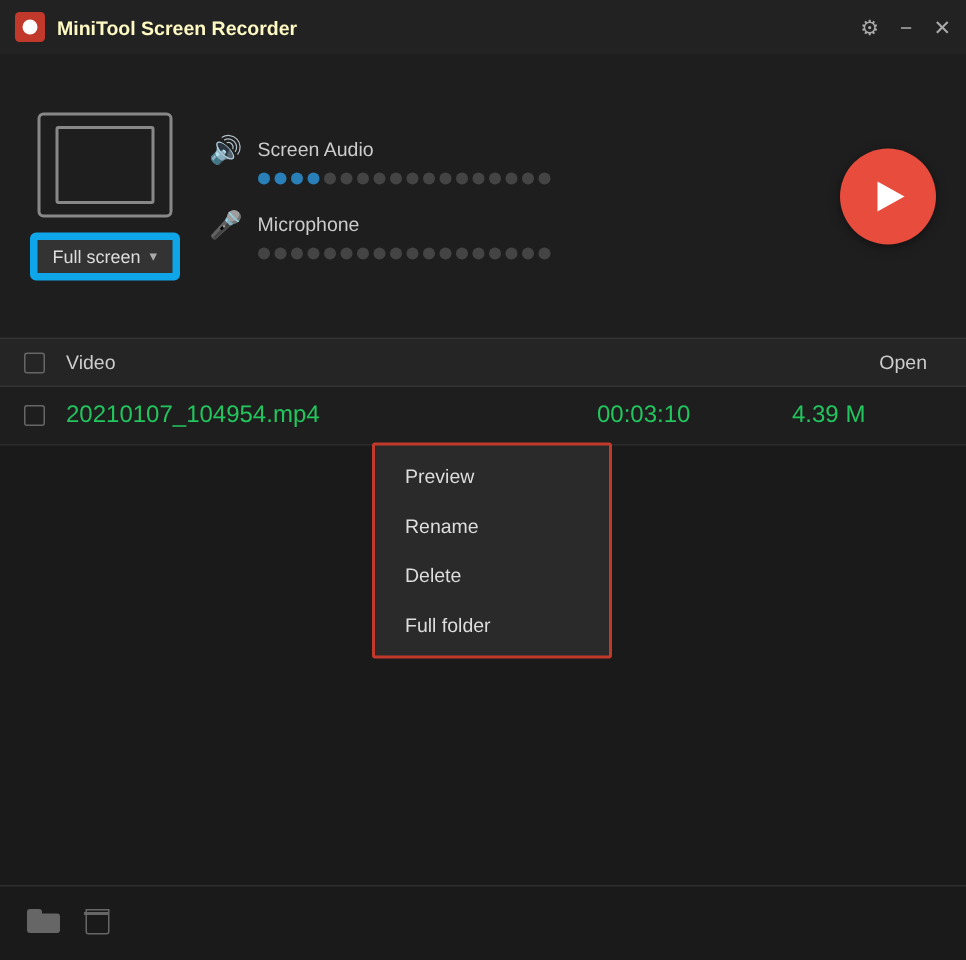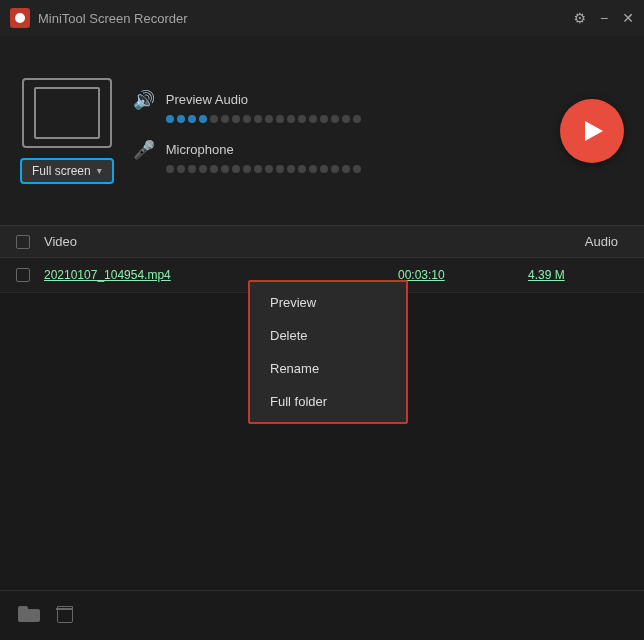--- a/index.html
+++ b/index.html
@@ -33,22 +33,23 @@
       flex-shrink: 0;
     }
     #app-logo-inner {
       width: 10px;
       height: 10px;
       border-radius: 50%;
       background: #fff;
     }
     #title-text {
       font-size: 13px;
-      color: #a3a3a3;
+      color: #fef9c3;
       flex: 1;
+      font-weight: bold;
     }
     #title-controls {
       display: flex;
       gap: 14px;
     }
     .title-btn {
       font-size: 14px;
       color: #aaa;
       cursor: pointer;
       line-height: 1;
@@ -88,21 +89,21 @@
       height: 48px;
       border: 2px solid #888;
       border-radius: 2px;
       display: block;
     }
     #fullscreen-btn {
       display: flex;
       align-items: center;
       gap: 6px;
       background: #333;
-      border: 2px solid #0ea5e9;
+      border: 5px solid #0ea5e9;
       border-radius: 4px;
       padding: 4px 10px;
       cursor: pointer;
       color: #ddd;
       font-size: 12px;
     }
     .chevron-down {
       font-size: 10px;
       color: #aaa;
     }
@@ -185,42 +186,41 @@
     .col-size { width: 100px; text-align: right; padding-right: 10px; }
 
     #table-body {
       background: #1e1e1e;
     }
     .table-row {
       display: flex;
       align-items: center;
       padding: 10px 16px;
       border-bottom: 1px solid #2a2a2a;
-      font-size: 12px;
-      color: #86efac;
-      text-decoration: underline;
+      font-size: 16px;
+      color: #22c55e;
     }
     .checkbox {
       width: 14px;
       height: 14px;
       border: 1px solid #666;
       border-radius: 2px;
       background: transparent;
       cursor: pointer;
       flex-shrink: 0;
     }
     .row-check { width: 28px; display: flex; align-items: center; }
     .row-video { flex: 1; }
     .row-duration { width: 130px; text-align: left; padding-right: 20px; }
     .row-size { width: 100px; text-align: left; padding-right: 10px; }
 
     
     #context-menu {
       position: absolute;
-      top: 280px;
+      top: 295px;
       left: 248px;
       background: #2a2a2a;
       border: 2px solid #c0392b;
       border-radius: 2px;
       min-width: 160px;
       z-index: 100;
       padding: 4px 0;
     }
     .context-item {
       padding: 9px 20px;
@@ -328,21 +328,21 @@
       <span>Full screen</span>
       <span class="chevron-down">▾</span>
     </div>
   </div>
 
   <div id="audio-controls">
 
     <div class="audio-row">
       <div class="audio-label-row">
         <span class="audio-icon">🔊</span>
-        <span class="audio-label">Preview Audio</span>
+        <span class="audio-label">Screen Audio</span>
       </div>
       <div class="audio-dots" id="system-dots">
           <div class="dot dot-active"></div>
           <div class="dot dot-active"></div>
           <div class="dot dot-active"></div>
           <div class="dot dot-active"></div>
           <div class="dot dot-inactive"></div>
           <div class="dot dot-inactive"></div>
           <div class="dot dot-inactive"></div>
           <div class="dot dot-inactive"></div>
@@ -390,38 +390,38 @@
   <div id="record-btn">
     <div class="play-triangle"></div>
   </div>
 </div>
 
 <div id="table-header">
   <div class="col-check">
     <div class="checkbox"></div>
   </div>
   <div class="col-video">Video</div>
-  <div class="col-size">Audio</div>
+  <div class="col-size">Open</div>
 </div>
 
 <div id="table-body">
   <div class="table-row">
     <div class="row-check">
       <div class="checkbox"></div>
     </div>
     <div class="row-video">20210107_104954.mp4</div>
     <div class="row-duration">00:03:10</div>
     <div class="row-size">4.39 M</div>
   </div>
 </div>
 
 <div id="context-menu">
   <div class="context-item">Preview</div>
+  <div class="context-item">Rename</div>
   <div class="context-item">Delete</div>
-  <div class="context-item">Rename</div>
   <div class="context-item">Full folder</div>
 </div>
 
 <div id="bottom-toolbar">
   <div class="toolbar-btn">
     <span class="folder-icon"></span>
   </div>
   <div class="toolbar-btn">
     <span class="trash-icon"></span>
   </div>

